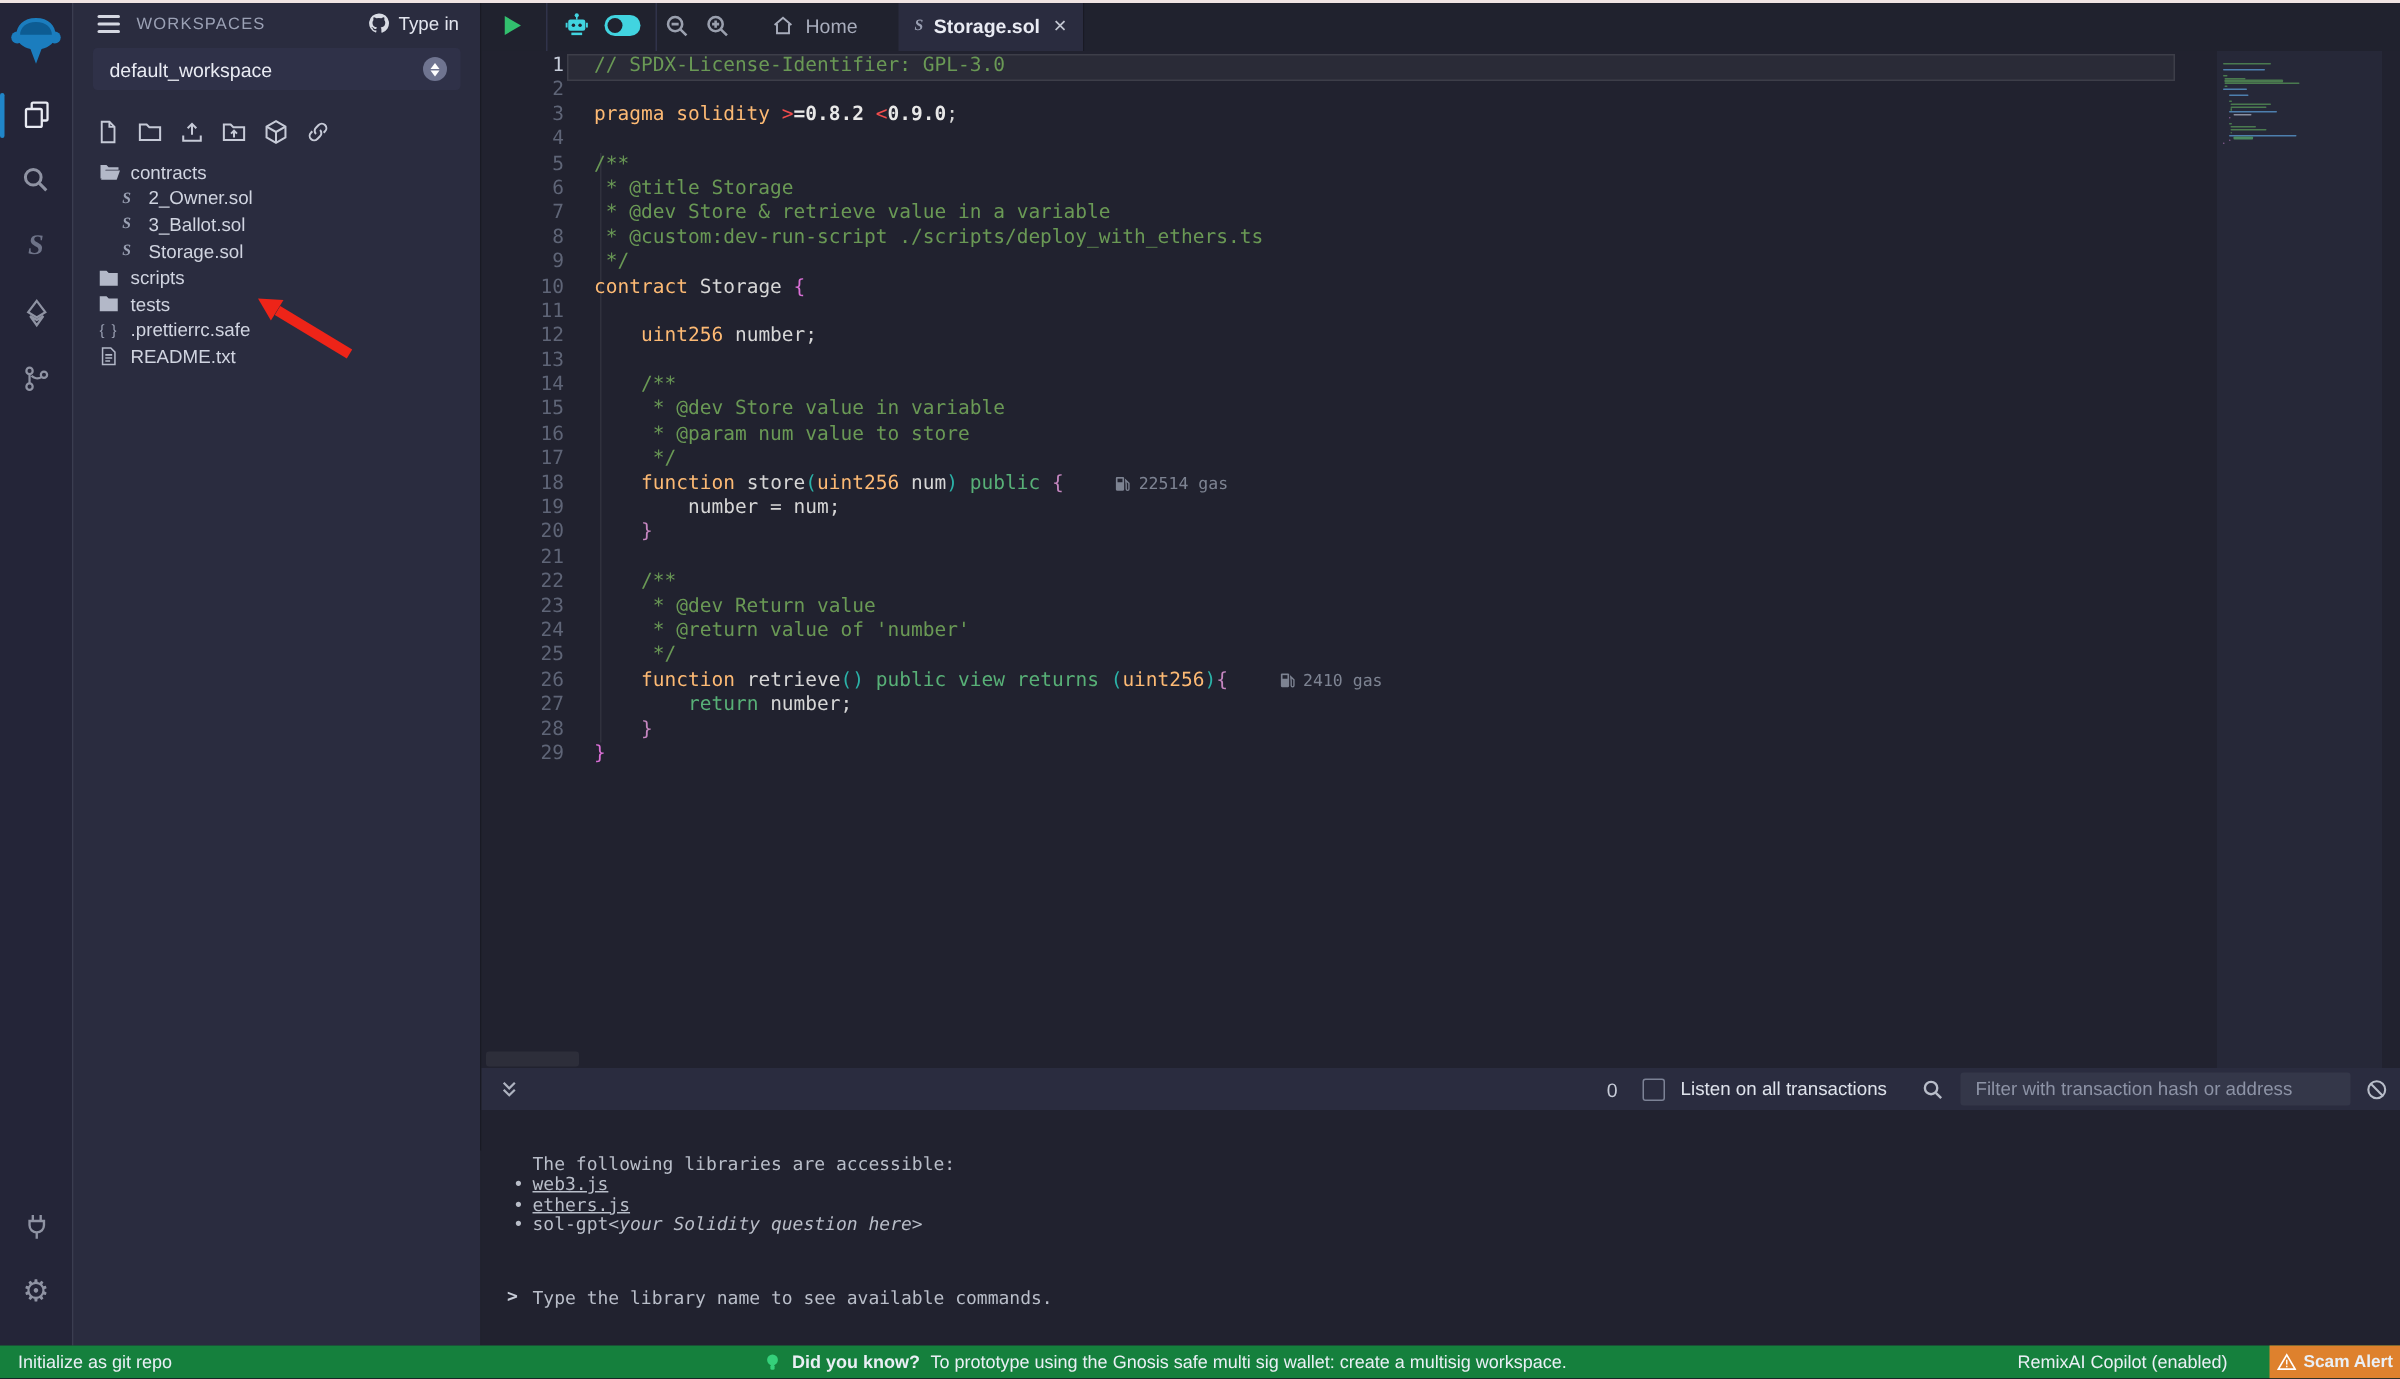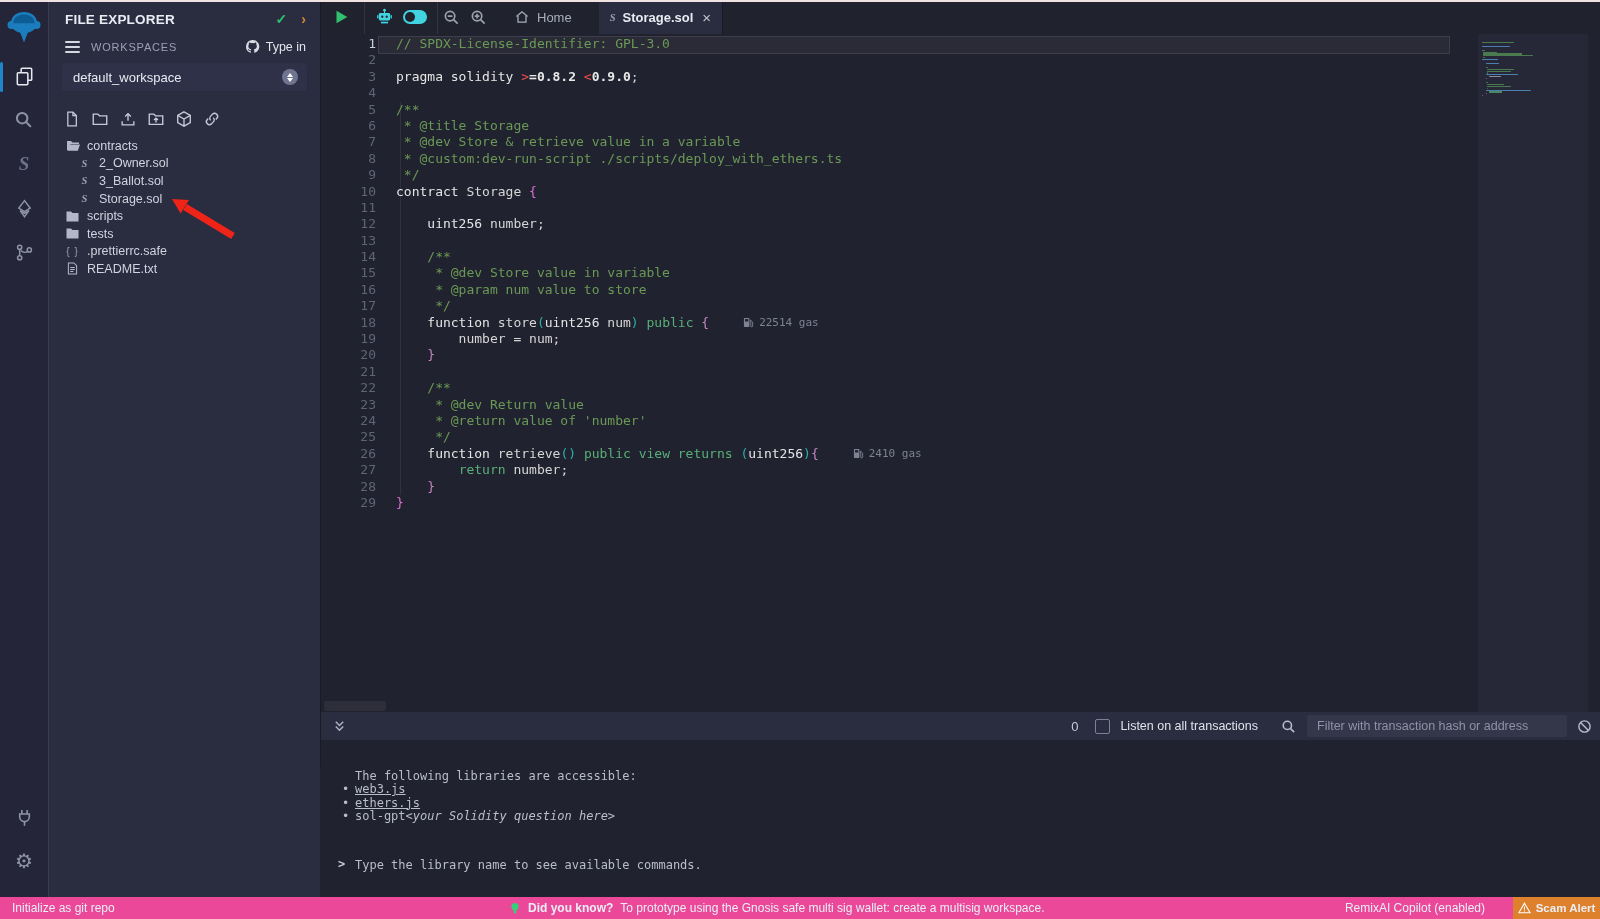--- a/index.html
+++ b/index.html
@@ -64,21 +64,21 @@
 
   .editor{position:absolute;top:34px;left:0;right:0;height:678px;overflow:hidden;background:#21222f;}
   .line-highlight{position:absolute;left:57px;top:2px;width:1070px;height:16px;
                   background:rgba(255,255,255,.045);border:1px solid rgba(255,255,255,.09);}
   .indent-guide{position:absolute;left:79px;top:68px;width:1px;height:393px;background:rgba(255,255,255,.07);}
   .code{position:absolute;top:2px;left:0;font-family:"DejaVu Sans Mono",monospace;font-size:13px;line-height:16.4px;white-space:pre;}
   .code-row{display:flex;height:16.4px;}
   .ln{width:55px;text-align:right;color:#5f6577;flex:none;}
   .code-row.active .ln{color:#c7cdda;}
   .ct{margin-left:20px;}
-  .tok-c{color:#6a9955;} .tok-k{color:#e5e5e5;} .tok-r{color:#f14c4c;}
+  .tok-c{color:#6a9955;} .tok-k{color:#fdba74;} .tok-r{color:#f14c4c;}
   .tok-n{color:#e8e8e8;font-weight:bold;} .tok-w{color:#d6d6d6;}
   .tok-g{color:#58b077;} .tok-p{color:#2bb1a7;} .tok-b1{color:#da70d6;} .tok-b2{color:#c586c0;}
   .gas{display:inline-flex;align-items:center;gap:5px;margin-left:34px;font-size:11px;color:#7d8392;}
   .minimap{position:absolute;top:0;right:13px;width:110px;height:678px;background:#262838;}
   .mm-bar{position:absolute;border-radius:.5px;}
   .hscroll{position:absolute;left:3px;bottom:1px;width:62px;height:10px;background:rgba(255,255,255,.055);border-radius:2px;}
 
   
   .terminal-bar{position:absolute;top:712px;left:0;right:0;height:28px;background:#2a2c3f;
                 display:flex;align-items:center;font-size:12.5px;color:#dfe3ec;}
@@ -96,21 +96,21 @@
   .term-lines{position:absolute;top:7px;left:21px;line-height:13.3px;}
   .term-row{display:flex;}
   .term-marker{width:13px;flex:none;}
   .term-link{text-decoration:underline;}
   .term-italic{font-style:italic;}
   .term-pad{padding-left:13px;margin-top:23px;}
   .term-blank{height:13.3px;}
   .term-prompt{position:absolute;top:117px;left:17px;color:#c6cbd6;font-weight:bold;}
 
   
-  .statusbar{position:absolute;left:0;top:897px;width:1600px;height:22px;background:#ec4899;
+  .statusbar{position:absolute;left:0;top:897px;width:1600px;height:22px;background:#15803d;
              color:#eaeff5;font-size:12px;z-index:10;}
   .sb-left{position:absolute;left:12px;top:0;line-height:22px;}
   .sb-tip{position:absolute;left:509px;top:0;height:22px;display:flex;align-items:center;gap:7px;}
   .sb-tip b{font-weight:bold;}
   .sb-copilot{position:absolute;right:115px;top:0;line-height:22px;}
   .sb-scam{position:absolute;right:0;top:0;width:87px;height:22px;background:#de812d;display:flex;
            align-items:center;justify-content:center;gap:5px;font-weight:bold;font-size:11.5px;}
 </style>
 </head>
 <body>
@@ -164,25 +164,20 @@
             <path d="M12 17v4.5"></path>
         </svg>
       </div>
       <div class="act-icon">
         <span class="gear-glyph">⚙</span>
       </div>
     </div>
   </div>
 
   <div class="panel">
-    <div class="panel-header">
-      <span class="panel-title">FILE EXPLORER</span>
-      <span class="hdr-check">✓</span>
-      <span class="hdr-chev">›</span>
-    </div>
     <div class="ws-row">
       <span class="hamburger">
           <div></div>
           <div></div>
           <div></div>
         </span>
       <span class="ws-label">WORKSPACES</span>
       <span class="signin">
         <svg width="15" height="15" viewBox="0 0 16 16" fill="#d8dbe4">
           <path d="M8 1a7 7 0 00-2.2 13.6c.35.07.48-.15.48-.34v-1.2c-1.95.42-2.36-.94-2.36-.94-.32-.8-.78-1.02-.78-1.02-.64-.44.05-.43.05-.43.7.05 1.08.73 1.08.73.63 1.08 1.66.77 2.06.59.07-.46.25-.77.45-.95-1.57-.18-3.22-.78-3.22-3.5 0-.77.28-1.4.73-1.9-.07-.18-.32-.9.07-1.86 0 0 .6-.19 1.95.72a6.7 6.7 0 013.56 0c1.36-.91 1.95-.72 1.95-.72.39.97.14 1.68.07 1.86.45.5.73 1.13.73 1.9 0 2.73-1.66 3.32-3.24 3.5.26.22.49.66.49 1.33v1.97c0 .19.13.41.49.34A7 7 0 008 1z"></path>

